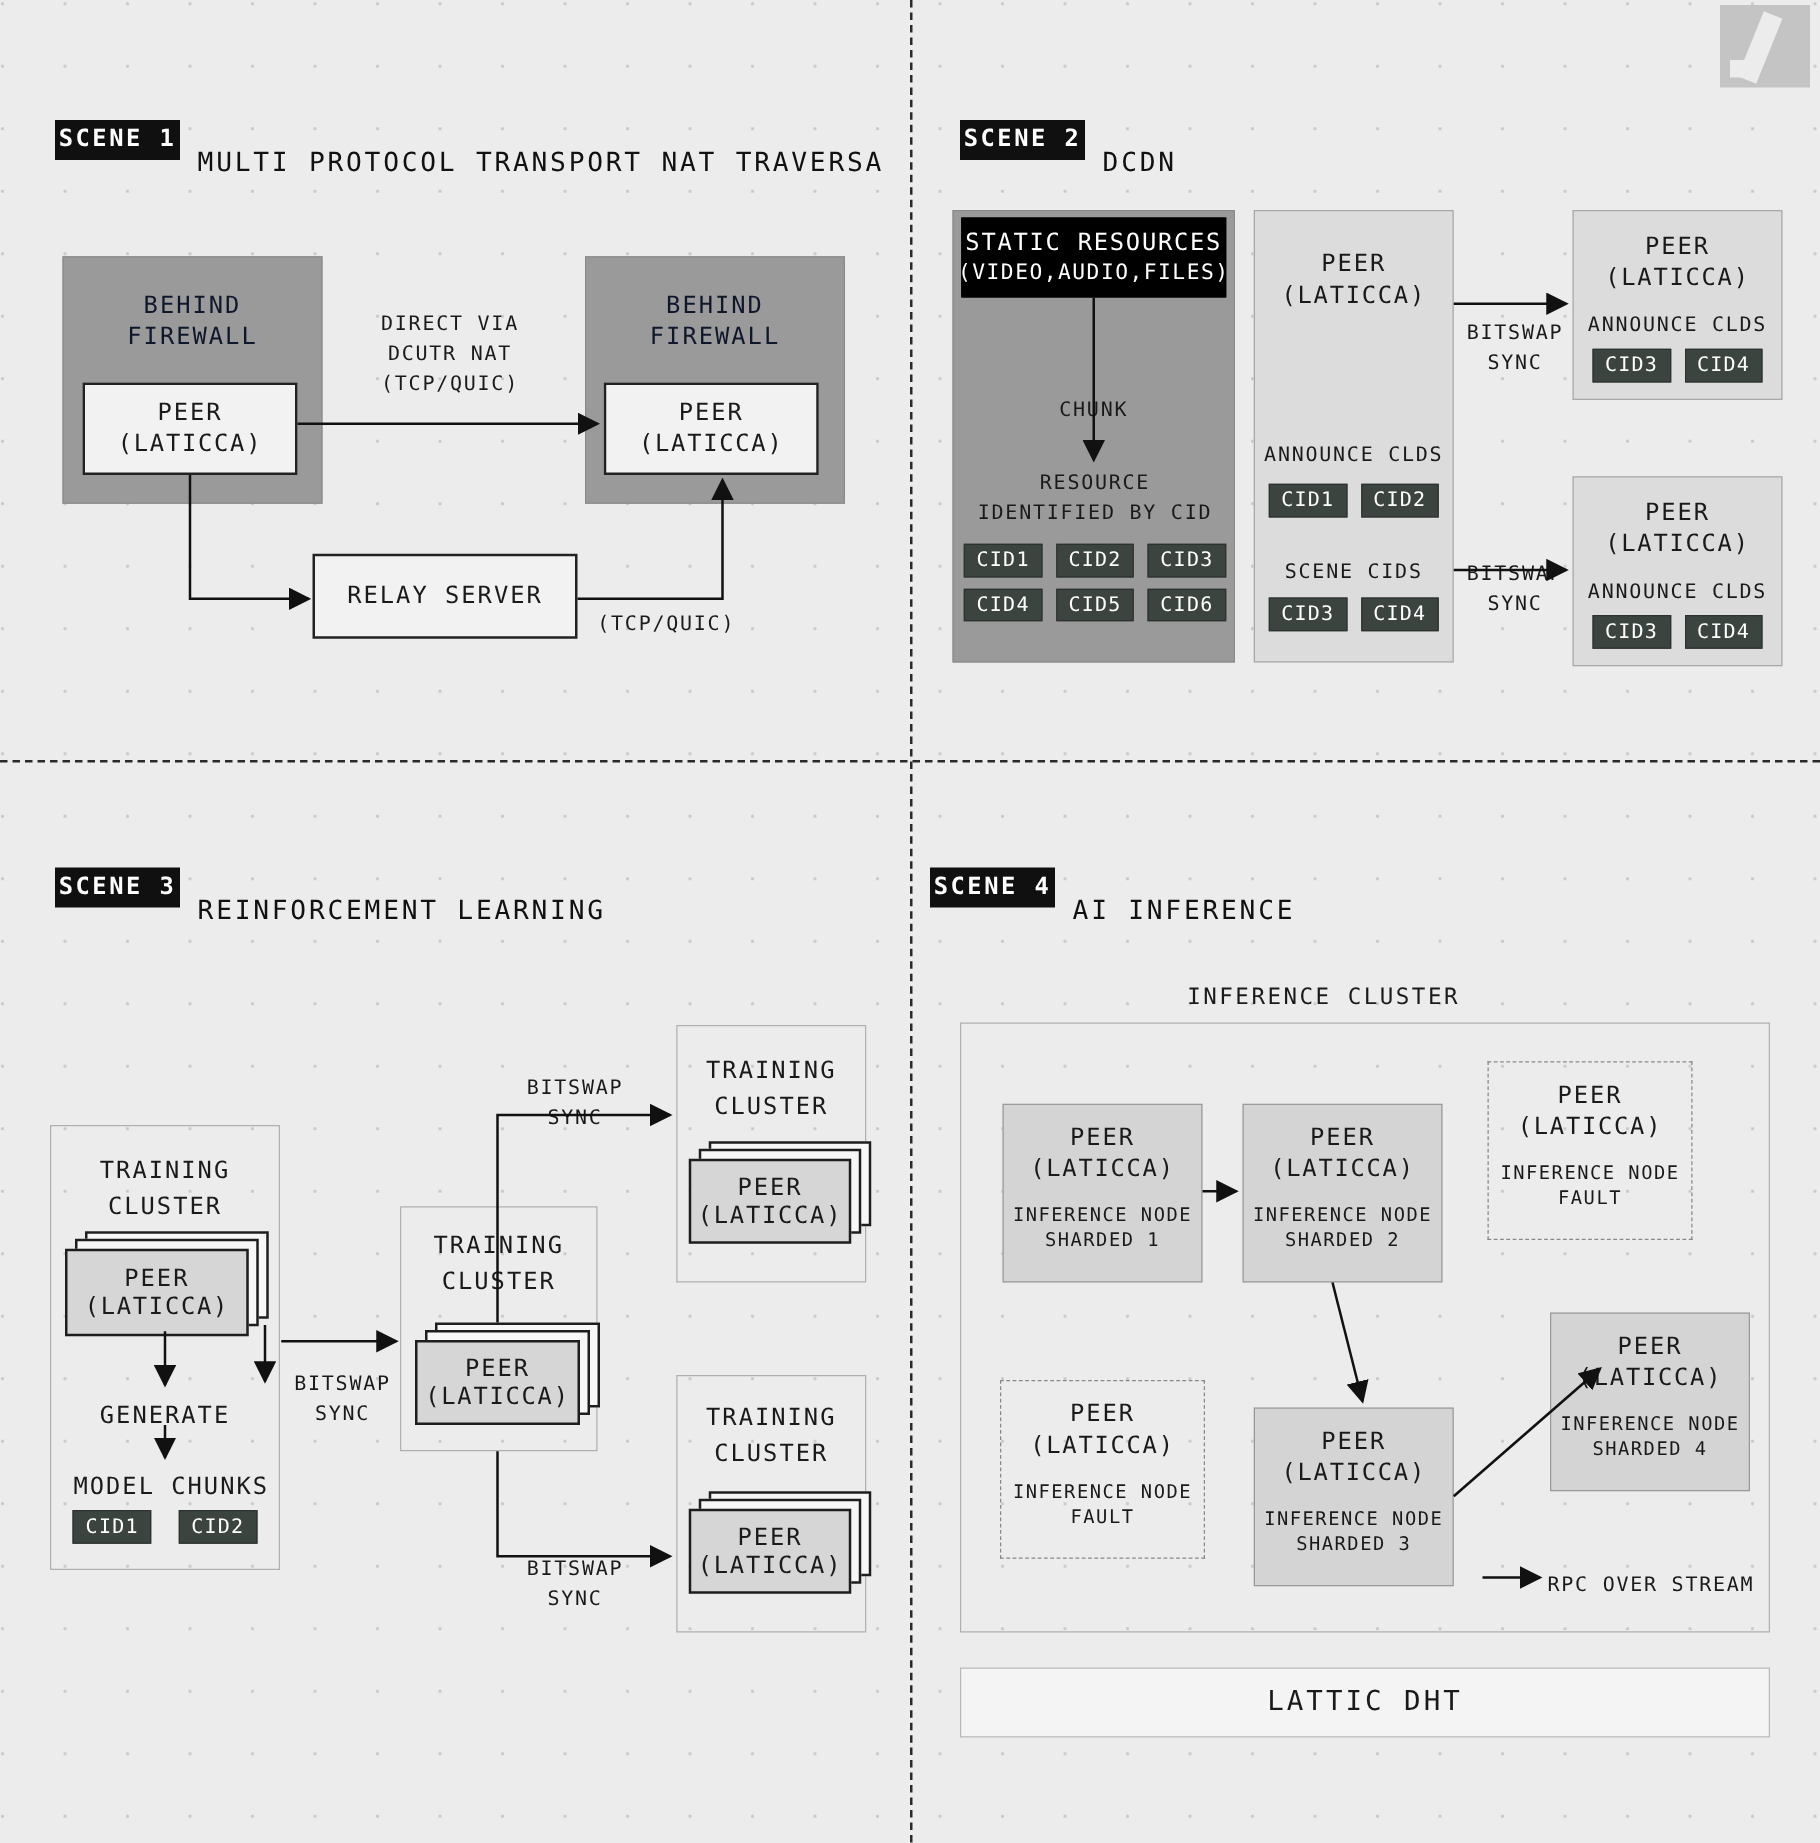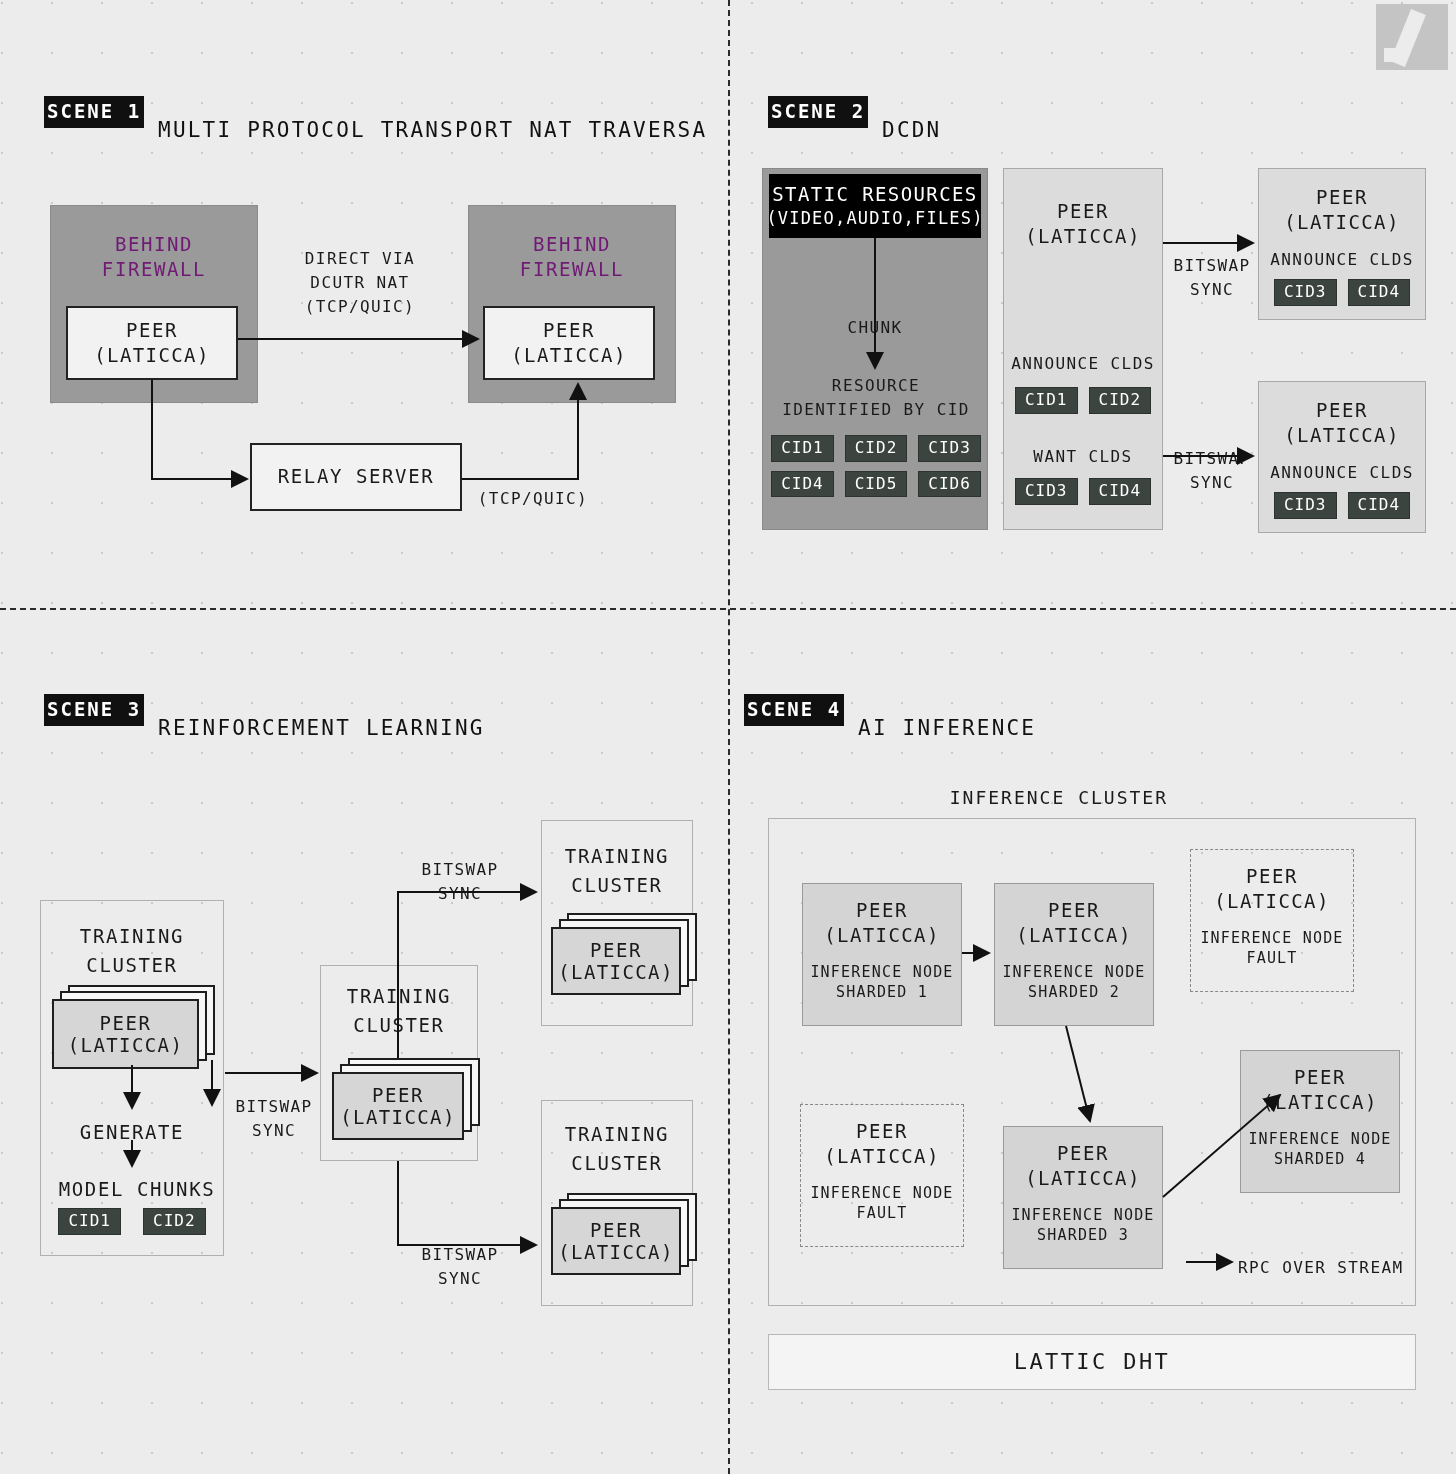--- a/index.html
+++ b/index.html
@@ -39,21 +39,21 @@
   .bx-dark-fill{background:#9a9a9a;border:1px solid #8a8a8a;}
   .bx-white{background:#f2f2f2;border:2px solid #222;}
   .bx-grey{background:#d4d4d4;border:1px solid #9a9a9a;}
   .bx-lightgrey{background:#dcdcdc;border:1px solid #a8a8a8;}
   .bx-black{background:#000;color:#fff;border:1px solid #000;}
   .bx-outline{background:transparent;border:1px solid #b0b0b0;}
   .bx-dashed{background:transparent;border:1px dashed #888;}
   .ln1{font-size:19px;letter-spacing:1.6px;}
   .ln2{font-size:19px;letter-spacing:1.4px;}
   .small{font-size:15px;letter-spacing:1.2px;}
-  .whitetxt{color:#701a75;}
+  .whitetxt{color:#0f172a;}
   
   .lbl{position:absolute;font-size:16px;letter-spacing:1.4px;text-align:center;
        line-height:1.5;color:#1a1a1a;}
   .lbl.big{font-size:19px;letter-spacing:1.6px;}
   
   .cidrow{display:flex;gap:11px;justify-content:center;}
   .cid{background:#3c4440;color:#fff;font-size:16px;letter-spacing:1px;
        padding:3px 9px 4px;border:1px solid #2c3230;line-height:1.1;}
   
   .stack{position:absolute;}
@@ -141,21 +141,21 @@
 
   <div class="box bx-lightgrey" style="left:1003px;top:168px;width:160px;height:362px;justify-content:flex-start;padding-top:30px;">
     <div class="ln1">PEER</div>
     <div class="ln2">(LATICCA)</div>
   </div>
   <div class="lbl" style="left:1003px;top:352px;width:160px;">ANNOUNCE CLDS</div>
   <div class="cidrow" style="position:absolute;left:1003px;top:387px;width:160px;">
     <span class="cid">CID1</span>
     <span class="cid">CID2</span>
   </div>
-  <div class="lbl" style="left:1003px;top:445px;width:160px;">WANT CLDS</div>
+  <div class="lbl" style="left:1003px;top:445px;width:160px;">SCENE CIDS</div>
   <div class="cidrow" style="position:absolute;left:1003px;top:478px;width:160px;">
     <span class="cid">CID3</span>
     <span class="cid">CID4</span>
   </div>
 
   <div class="box bx-lightgrey" style="left:1258px;top:168px;width:168px;height:152px;justify-content:flex-start;padding-top:16px;">
     <div class="ln1">PEER</div>
     <div class="ln2">(LATICCA)</div>
     <div class="lbl" style="position:static;margin-top:13px;">ANNOUNCE CLDS</div>
     <div class="cidrow" style="margin-top:7px;">

